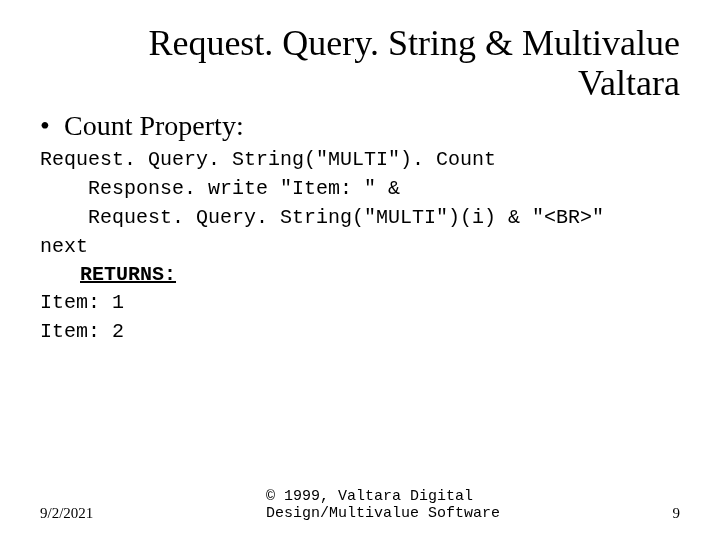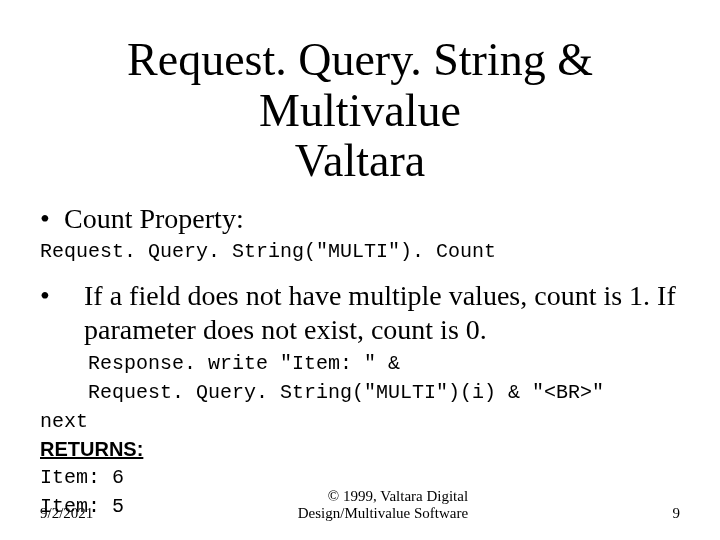--- a/index.html
+++ b/index.html
@@ -13,29 +13,29 @@
     overflow: hidden;
     position: relative;
   }
   .slide {
     padding: 20px 40px 0 40px;
     box-sizing: border-box;
     width: 100%;
     height: 100%;
   }
   .title {
-    font-size: 46px;
+    font-size: 36px;
     font-weight: normal;
-    text-align: center;
+    text-align: right;
     line-height: 1.1;
-    margin: 15px 0 4px 0;
+    margin: 4px 0 4px 0;
   }
   .bullet {
     font-size: 28px;
-    margin: 15px 0 2px 0;
+    margin: 6px 0 2px 0;
     padding-left: 24px;
     position: relative;
     line-height: 1.2;
   }
   .bullet::before {
     content: "•";
     position: absolute;
     left: 0;
     top: 0;
   }
@@ -53,57 +53,56 @@
     position: absolute;
     bottom: 18px;
     left: 40px;
     right: 40px;
     display: flex;
     justify-content: space-between;
     align-items: flex-end;
     font-size: 15px;
   }
   .footer-center {
-    text-align: right;
+    text-align: left;
+    font-family: Liberation Mono, monospace;
   }
   .returns {
-    font-family: Liberation Sans, sans-serif;
+    font-family: Liberation Mono, monospace;
     font-weight: bold;
     font-size: 20px;
     text-decoration: underline;
+    margin-left: 40px;
   }
 </style>
 </head>
 <body>
 
 <div class="slide">
 
   <div class="title">
     <span>Request. Query. String &amp; Multivalue</span><br>
     <span>Valtara</span>
   </div>
 
   <div class="bullet">
     <span>Count Property:</span>
   </div>
 
   <div class="code">Request. Query. String("MULTI"). Count</div>
 
-  <div class="bullet">
-    <div class="bullet-inner">If a field does not have multiple values, count is 1. If parameter does not exist, count is 0.</div>
-  </div>
 
 
   <div>
     <div class="code">    Response. write "Item: " &amp;</div>
     <div class="code">    Request. Query. String("MULTI")(i) &amp; "&lt;BR&gt;"</div>
     <div class="code">next</div>
     <div class="returns">RETURNS:</div>
-    <div class="code">Item: 6</div>
-    <div class="code">Item: 5</div>
+    <div class="code">Item: 1</div>
+    <div class="code">Item: 2</div>
   </div>
 
   <div class="footer">
     <div>9/2/2021</div>
     <div class="footer-center">
       <span>© 1999, Valtara Digital</span><br>
       <span>Design/Multivalue Software</span>
     </div>
     <div>9</div>
   </div>

